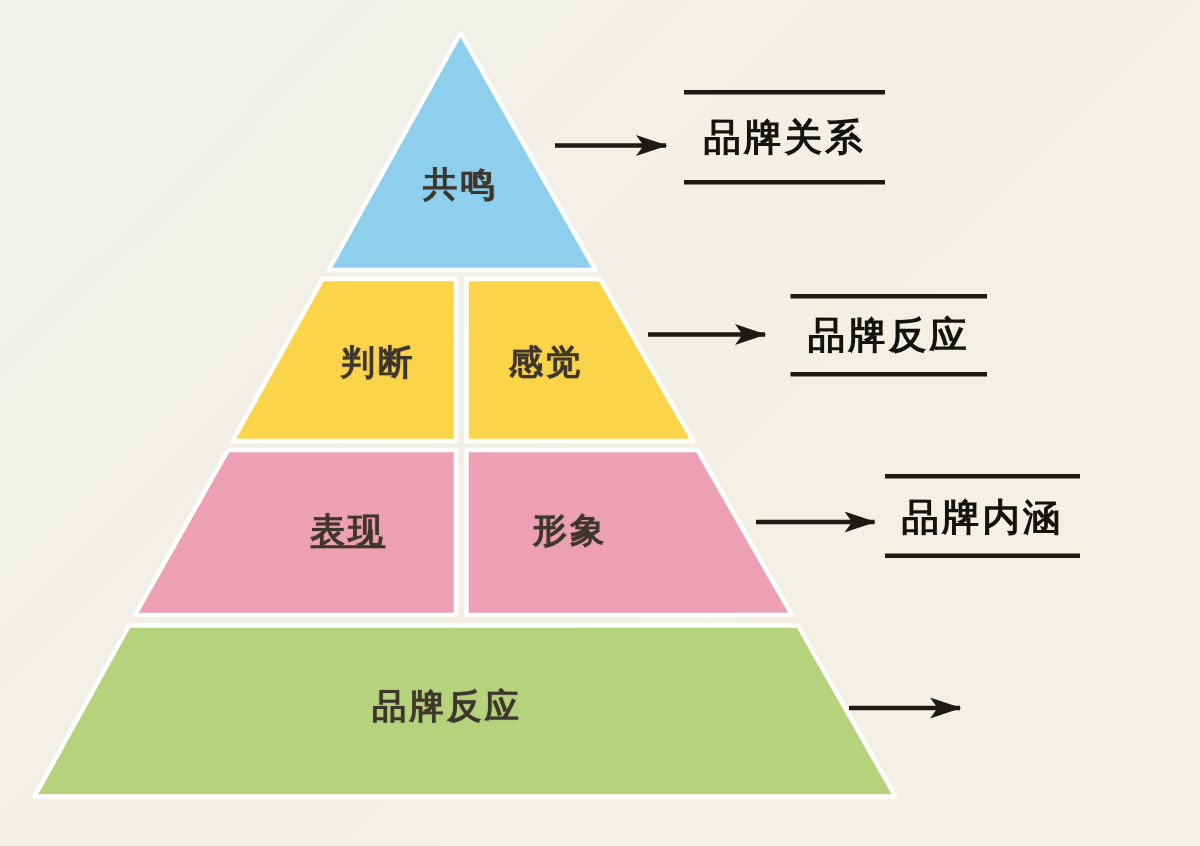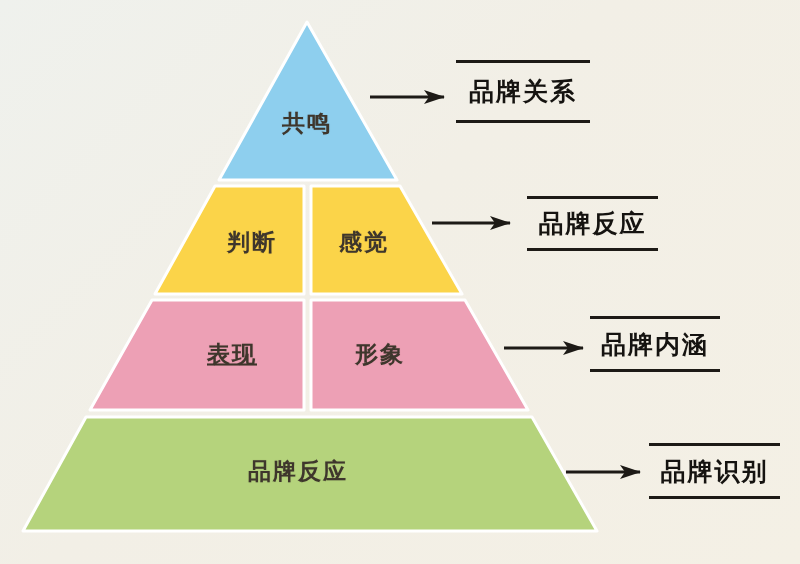--- a/index.html
+++ b/index.html
@@ -73,15 +73,14 @@
   <div class="tier-label" style="left:364px; top:242px;font-family:Liberation Mono, monospace;">感觉</div>
 
   <div class="tier-label" style="left:232px; top:354px;text-decoration:underline;">表现</div>
   <div class="tier-label" style="left:380px; top:354px;">形象</div>
 
   <div class="tier-label" style="left:298px; top:471px;">品牌反应</div>
 
   <div class="annotation" style="left:456px; top:60px;  width:134px; height:63px;">品牌关系</div>
   <div class="annotation" style="left:527px; top:196px; width:131px; height:55px;">品牌反应</div>
   <div class="annotation" style="left:590px; top:316px; width:130px; height:56px;">品牌内涵</div>
-  <div class="annotation" style="left:649px; top:443px; width:131px; height:56px;">品牌识别</div>
 
 </div>
 
 </body></html>

